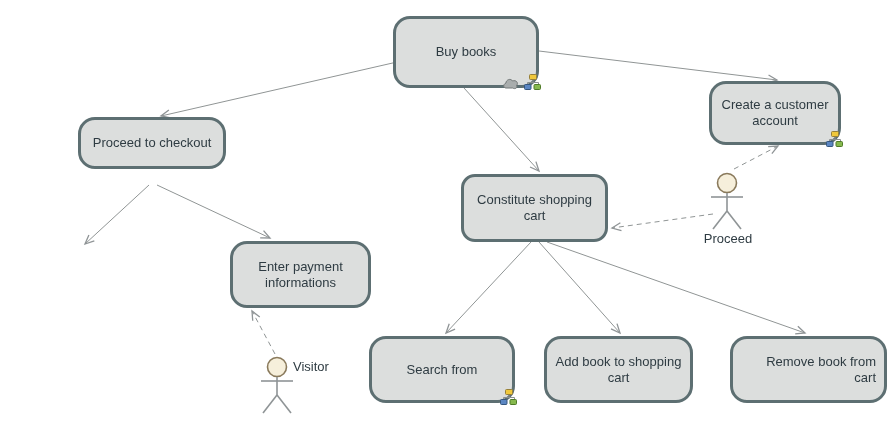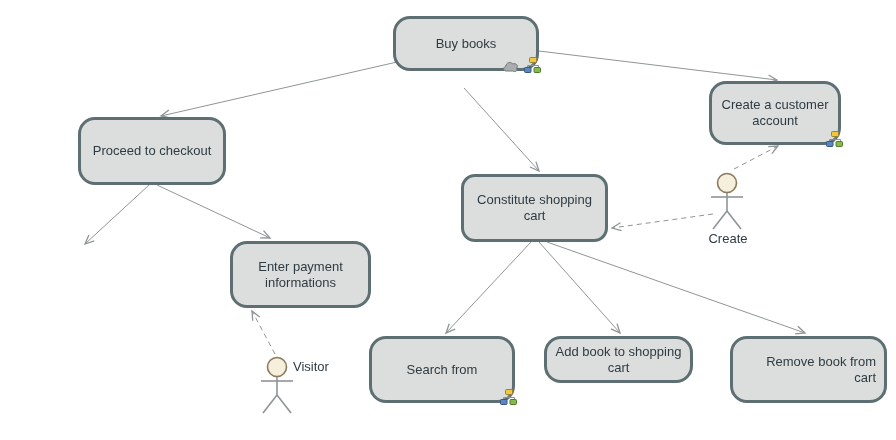--- a/index.html
+++ b/index.html
@@ -8,28 +8,28 @@
     font-family:"Liberation Sans", sans-serif; overflow:hidden;
   }
   svg.edges { position:absolute; left:0; top:0; width:896px; height:440px; }
   .uc {
     position:absolute; box-sizing:border-box;
     background:#dcdedd; border:3px solid #5d6f72; border-radius:17px;
     display:flex; align-items:center; justify-content:center;
     text-align:center; padding:0 8px;
     color:#2e3b42; font-size:13px; line-height:16px;
   }
-  .uc-buy_books        { left:393px; top:16px;  width:146px; height:55px; }
+  .uc-buy_books        { left:393px; top:16px;  width:146px; height:72px; }
   .uc-create_account   { left:709px; top:81px;  width:132px; height:64px; }
-  .uc-proceed_checkout { left:78px;  top:117px; width:148px; height:68px; }
+  .uc-proceed_checkout { left:78px;  top:117px; width:148px; height:52px; }
   .uc-constitute_cart  { left:461px; top:174px; width:147px; height:68px;border-radius:14px; }
   .uc-login            { left:8px;   top:247px; width:146px; height:66px; }
   .uc-enter_payment    { left:202px; top:241px; width:141px; height:67px;margin-left:28px; }
   .uc-search_books     { left:369px; top:336px; width:146px; height:67px; }
-  .uc-add_book         { left:544px; top:336px; width:149px; height:47px; }
+  .uc-add_book         { left:544px; top:336px; width:149px; height:67px; }
   .uc-remove_book      { left:730px; top:336px; width:157px; height:67px;text-align:right; }
   .badges { position:absolute; right:-5px; bottom:-6px; display:flex; align-items:flex-end; }
   .badges svg { display:block; }
   .actor-label { position:absolute; color:#2e3b42; font-size:13px; white-space:nowrap; }
   .label-visitor  { left:703px; top:231px; width:50px; text-align:center; }
   .label-customer { left:293px; top:359px; }
   svg.actor { position:absolute; overflow:visible; }
   .actor-visitor-fig  { left:706px; top:168px; }
   .actor-customer-fig { left:256px; top:352px; }
 </style>
@@ -127,21 +127,21 @@
 
   <svg class="actor actor-visitor-fig" width="44" height="64" viewBox="0 0 44 64">
     <circle cx="21" cy="15" r="9.5" fill="#f6efdb" stroke="#8a7a5c" stroke-width="1.6"></circle>
     <g stroke="#8f9496" stroke-width="1.6" fill="none">
       <line x1="21" y1="25" x2="21" y2="43"></line>
       <line x1="5" y1="29" x2="37" y2="29"></line>
       <line x1="21" y1="43" x2="7" y2="61"></line>
       <line x1="21" y1="43" x2="35" y2="61"></line>
     </g>
   </svg>
-  <div class="actor-label label-visitor">Create</div>
+  <div class="actor-label label-visitor">Proceed</div>
 
   <svg class="actor actor-customer-fig" width="44" height="64" viewBox="0 0 44 64">
     <circle cx="21" cy="15" r="9.5" fill="#f6efdb" stroke="#8a7a5c" stroke-width="1.6"></circle>
     <g stroke="#8f9496" stroke-width="1.6" fill="none">
       <line x1="21" y1="25" x2="21" y2="43"></line>
       <line x1="5" y1="29" x2="37" y2="29"></line>
       <line x1="21" y1="43" x2="7" y2="61"></line>
       <line x1="21" y1="43" x2="35" y2="61"></line>
     </g>
   </svg>

